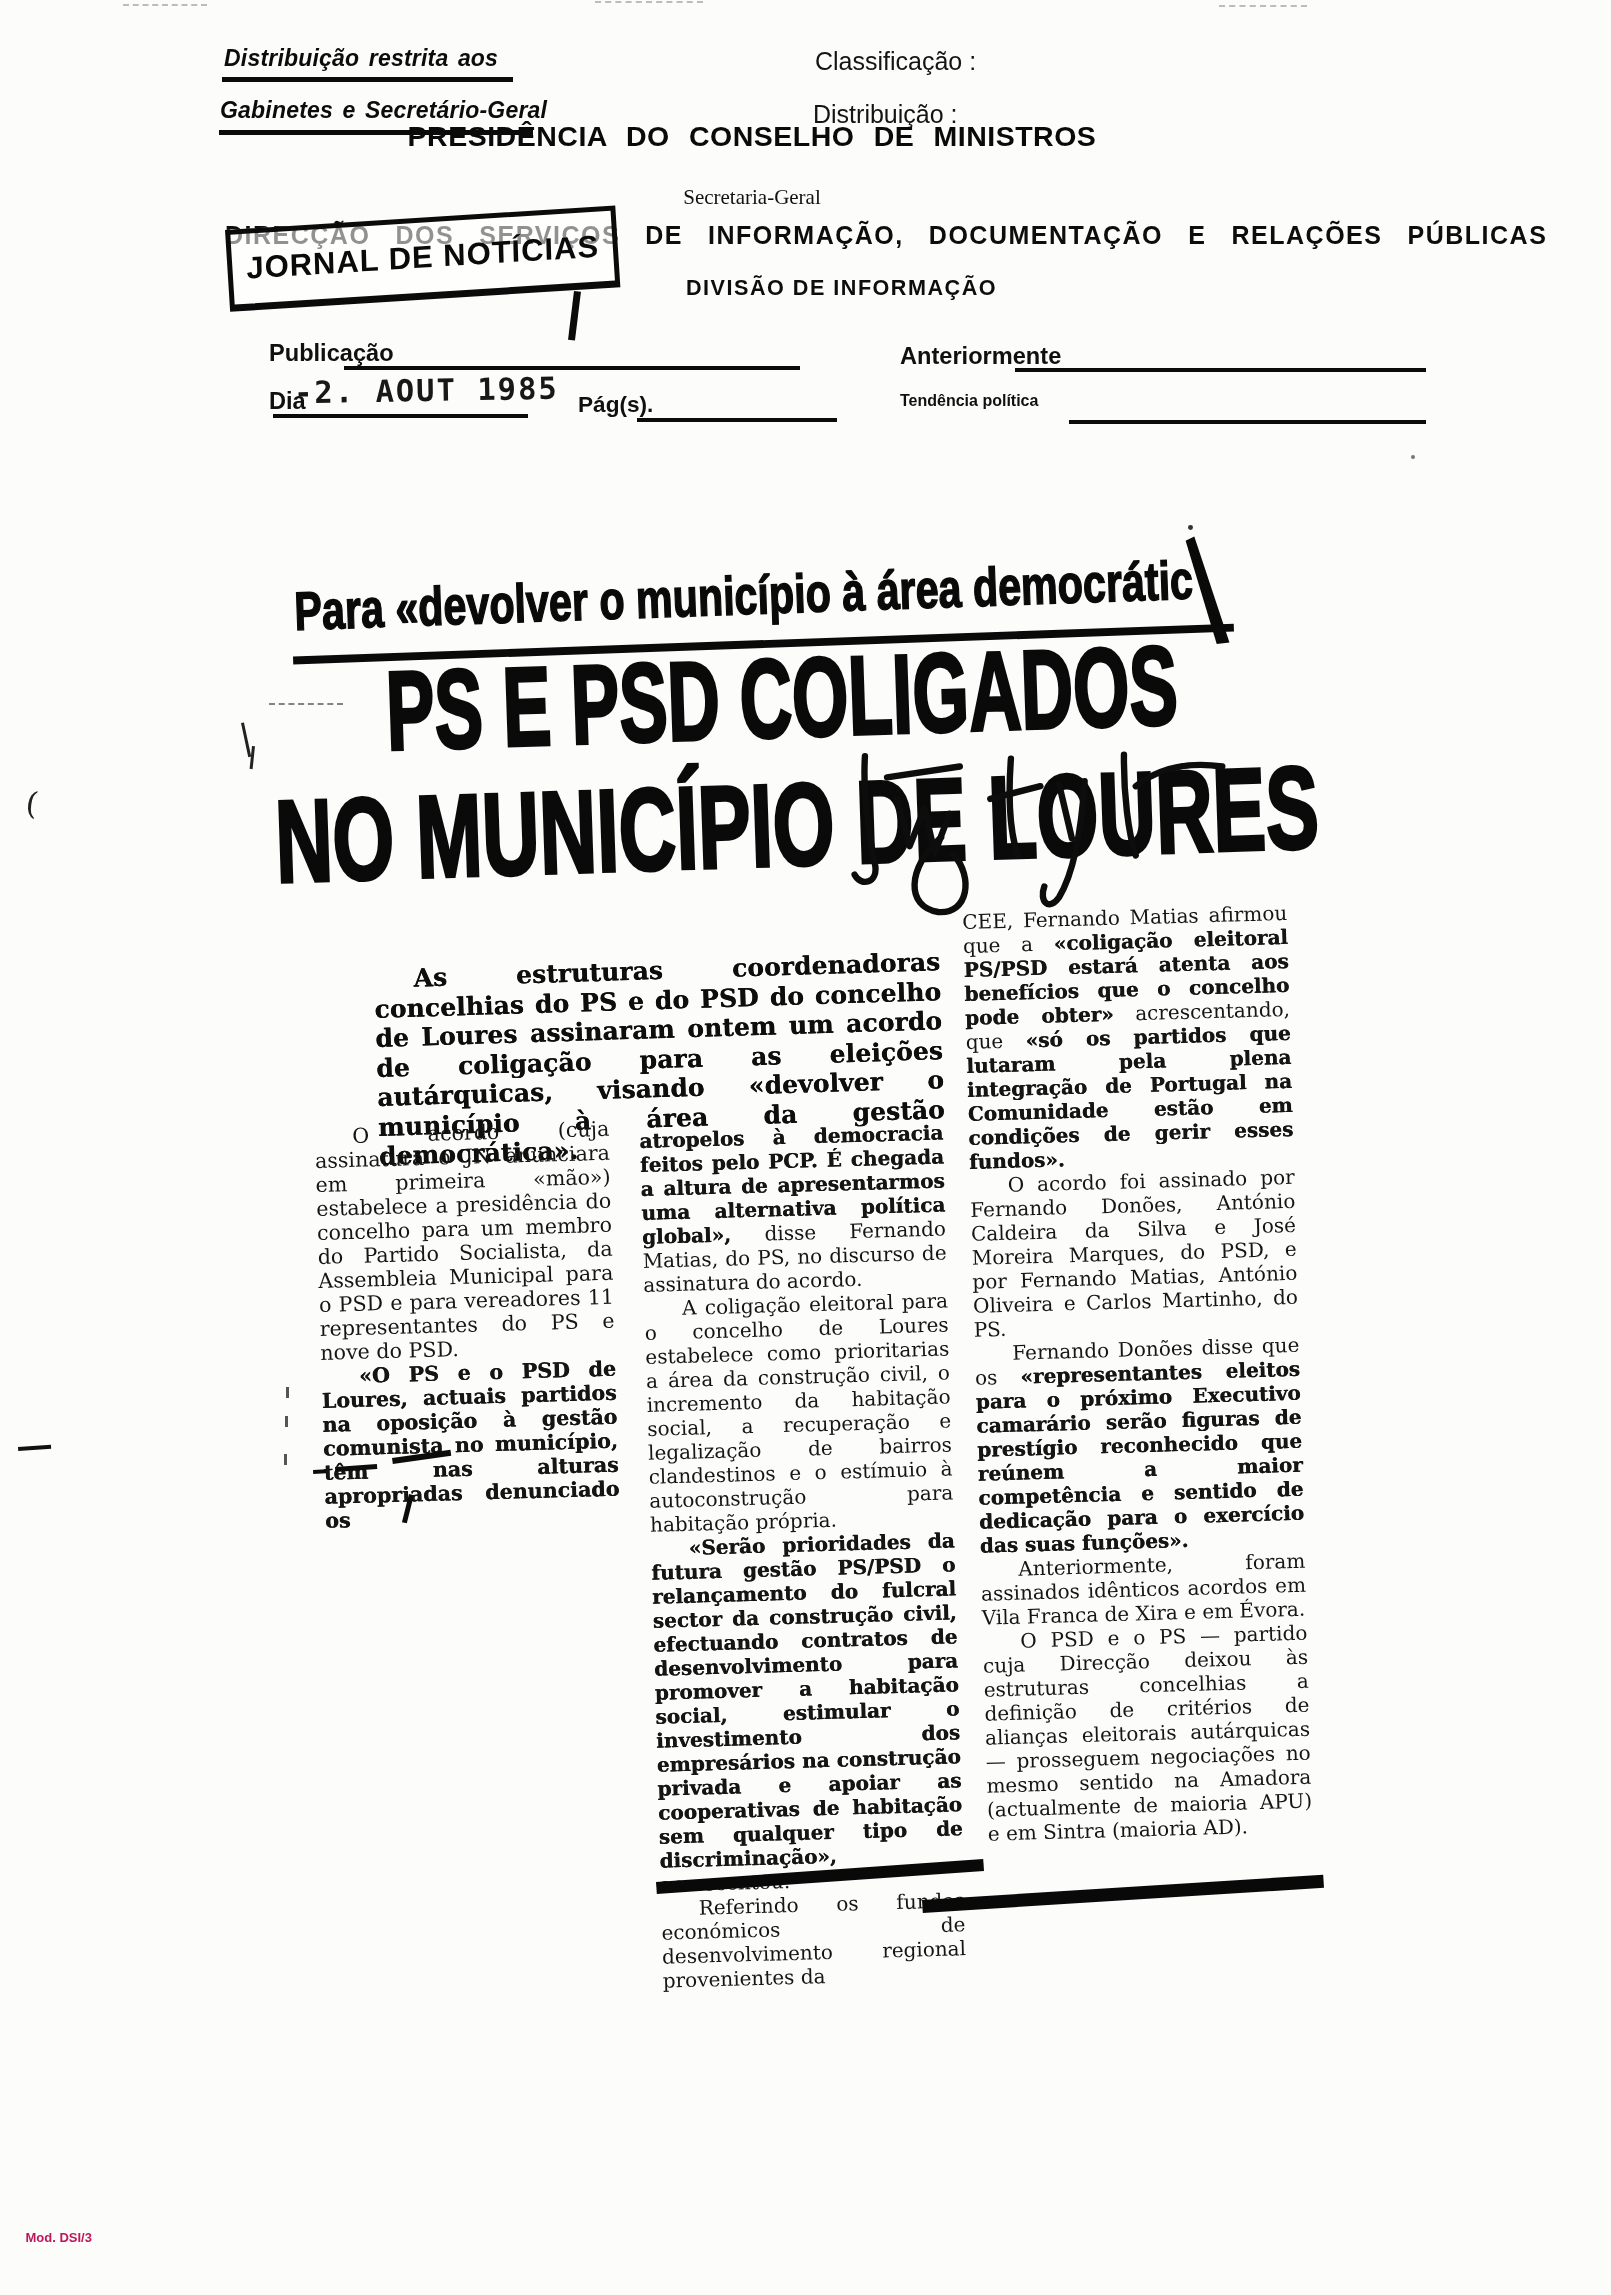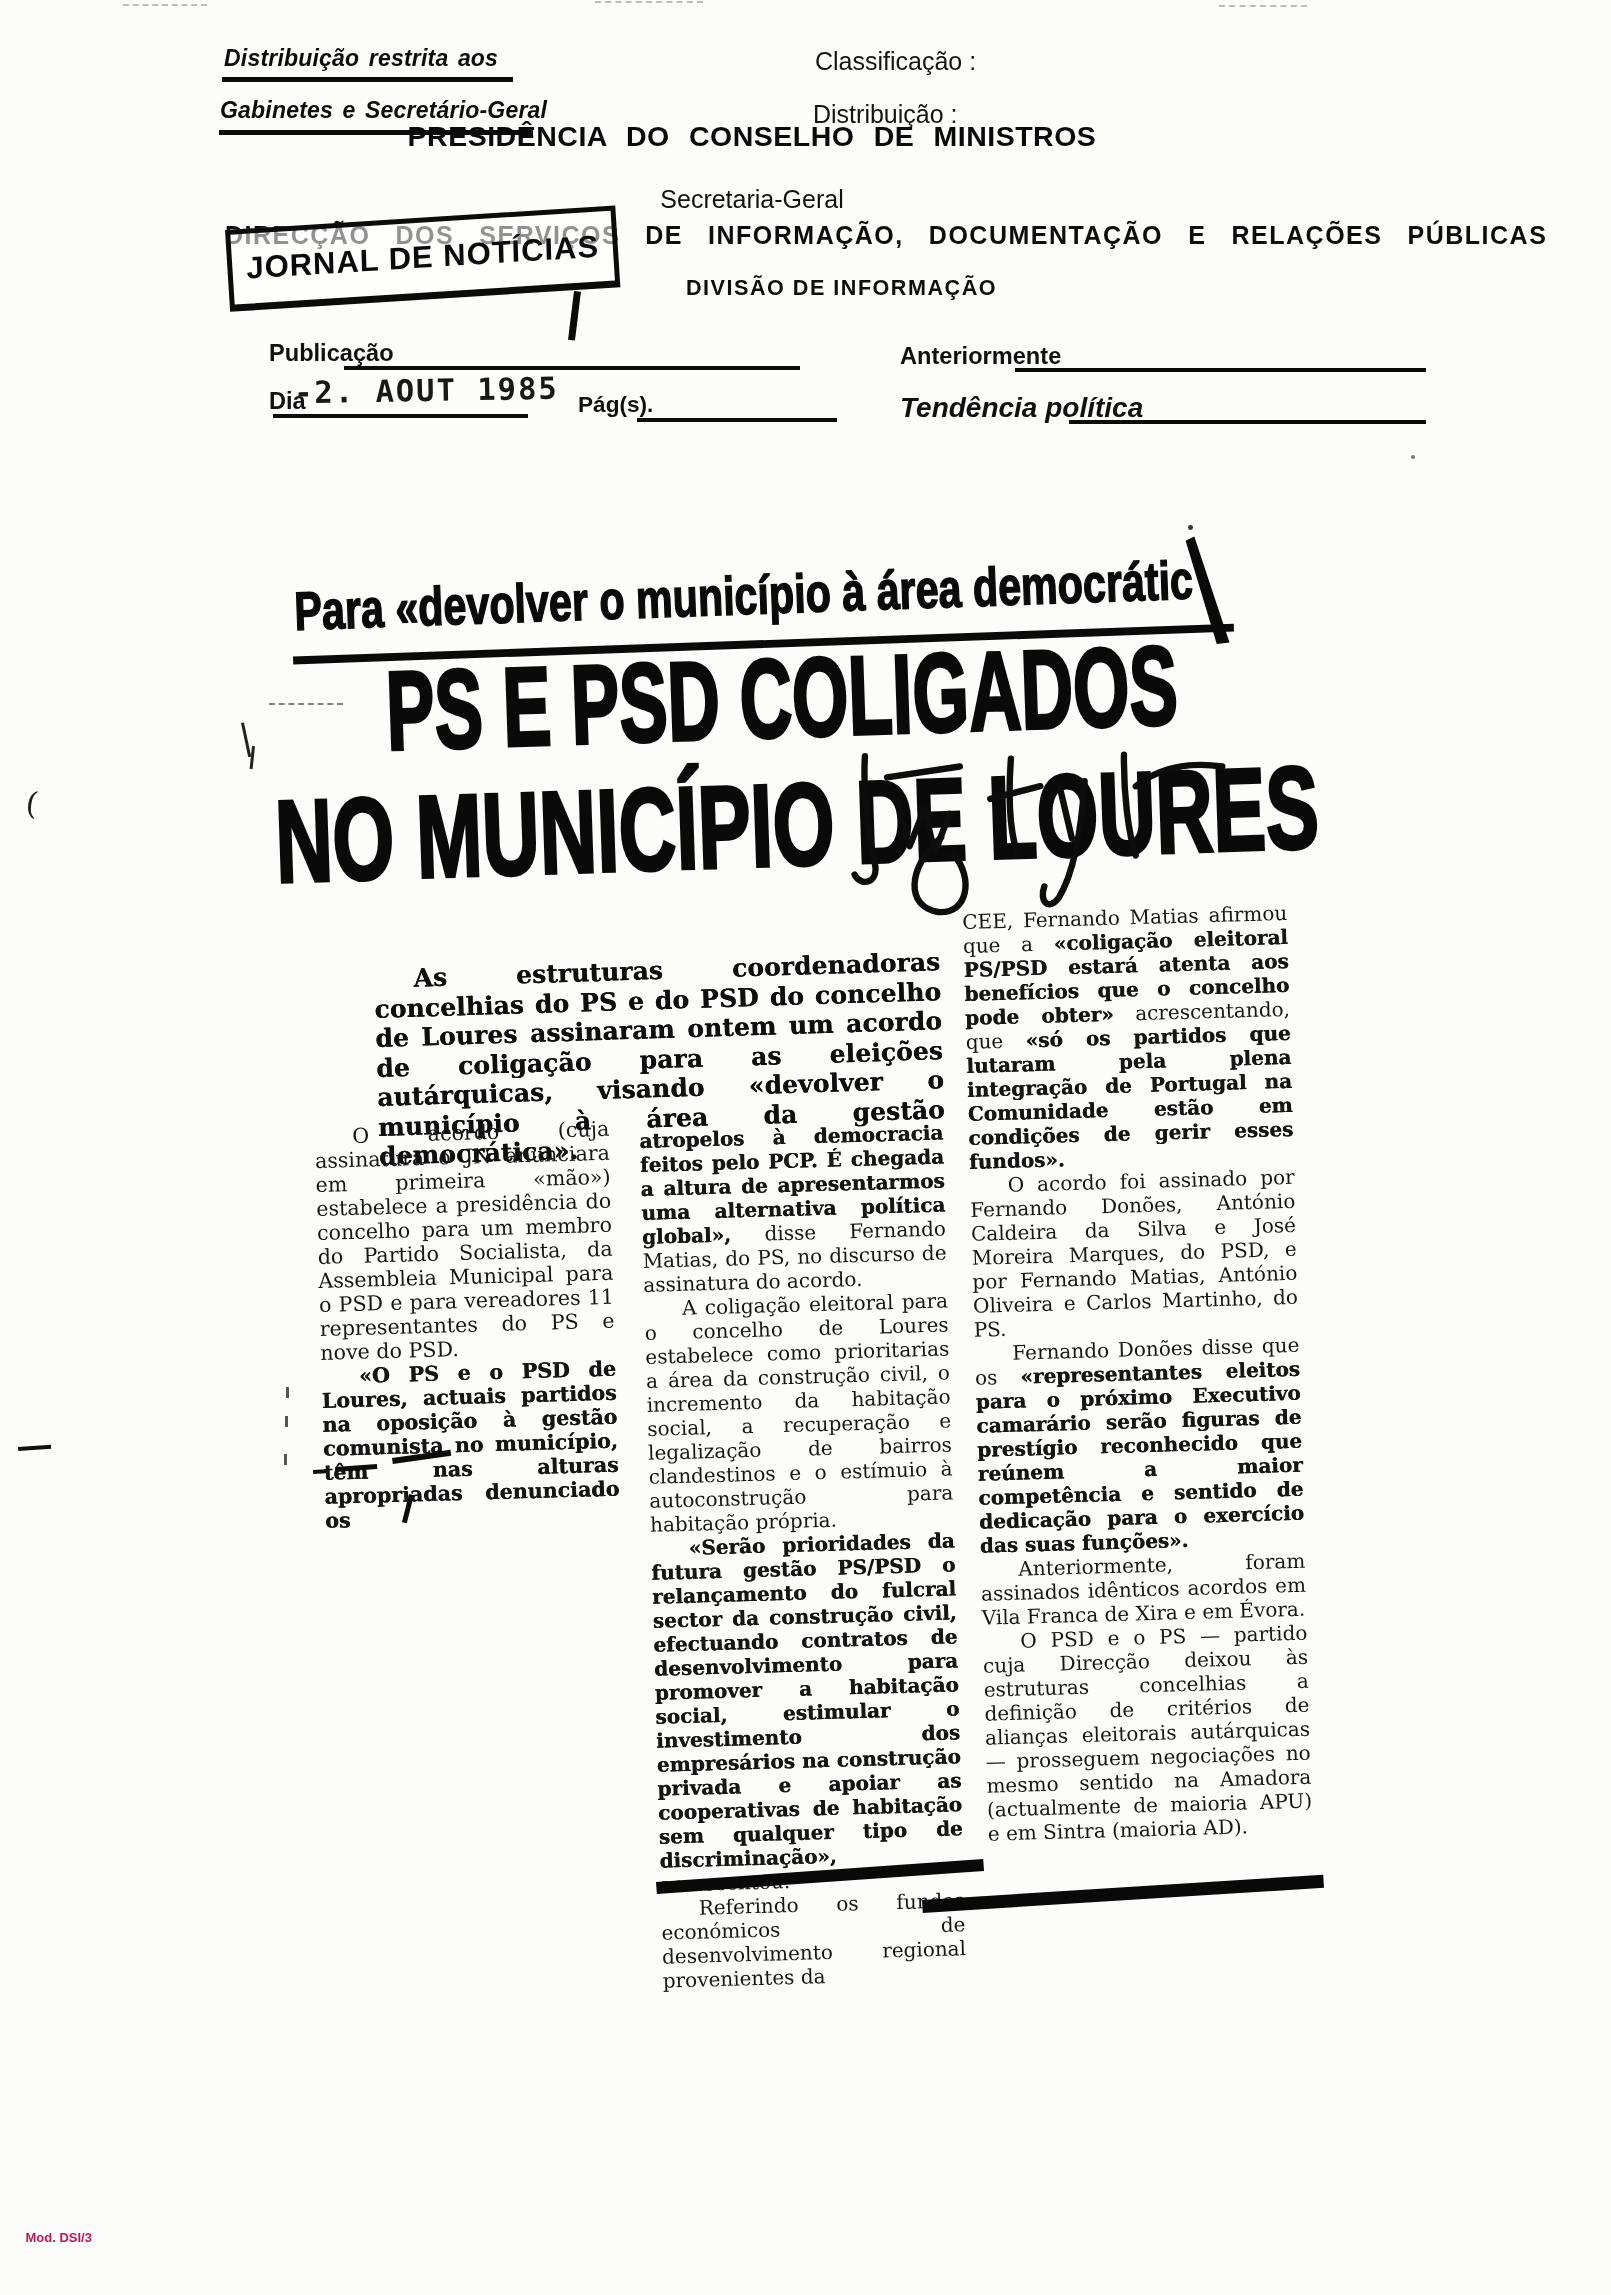--- a/index.html
+++ b/index.html
@@ -8,21 +8,21 @@
     background:#fcfcfa;color:#111;
     font-family:"Liberation Sans",sans-serif;
   }
   .abs{position:absolute;}
   
   .scan-dash{position:absolute;border-top:2.5px dashed #9a9a9a;opacity:.65;height:0;}
   .restricted{font-size:23px;font-weight:bold;font-style:italic;letter-spacing:0.2px;word-spacing:2.9px;color:#0c0c0c;white-space:nowrap;}
   .rule{position:absolute;background:#0b0b0b;}
   .plain-label{font-size:25px;color:#141414;white-space:nowrap;}
   .org-title{left:187px;width:1130px;text-align:center;font-size:28.5px;font-weight:bold;letter-spacing:0.5px;word-spacing:10.8px;color:#0a0a0a;white-space:nowrap;}
-  .org-subtitle{left:187px;width:1130px;text-align:center;font-size:25px;color:#111;}
+  .org-subtitle{left:187px;width:1130px;text-align:center;font-size:21px;color:#111;font-family:Liberation Serif, serif;}
   .directorate{font-size:25px;font-weight:bold;letter-spacing:1.5px;word-spacing:16.7px;color:#0d0d0d;white-space:nowrap;}
   .division{font-size:21.6px;font-weight:bold;letter-spacing:1.5px;color:#0d0d0d;white-space:nowrap;}
   .form-label{font-size:23.6px;font-weight:bold;color:#101010;white-space:nowrap;margin-left:44px;}
   .stamp-box{
     left:225px;top:230px;width:381px;height:70px;
     border:5.4px solid #0b0b0b;border-bottom-width:7.4px;
     transform:rotate(-3.6deg);transform-origin:left top;
     display:flex;align-items:center;justify-content:center;
     background:rgba(255,255,255,.55);
   }
@@ -76,21 +76,21 @@
 <div class="abs form-label" style="left:225px;top:340px;">Publicação</div>
 <div class="rule" style="left:344px;top:366px;width:456px;height:3.9px;"></div>
 <div class="abs form-label" style="left:856px;top:343px;">Anteriormente</div>
 <div class="rule" style="left:1015px;top:368px;width:411px;height:3.9px;"></div>
 
 <div class="abs form-label" style="left:225px;top:388px;">Dia</div>
 <div class="abs date-stamp" style="left:294px;top:373px;">-2. AOUT 1985</div>
 <div class="rule" style="left:273px;top:414px;width:255px;height:4.4px;"></div>
 <div class="abs form-label" style="left:534px;top:392px;font-size:22.6px;">Pág(s).</div>
 <div class="rule" style="left:637px;top:418px;width:200px;height:3.9px;"></div>
-<div class="abs form-label" style="left:856px;top:392px;font-size:28px;font-style:italic;">Tendência política</div>
+<div class="abs form-label" style="left:856px;top:392px;font-size:16px;">Tendência política</div>
 <div class="rule" style="left:1069px;top:420px;width:357px;height:3.9px;"></div>
 
 <div class="abs" style="left:25.5px;top:785px;font-family:'DejaVu Serif',serif;font-size:31px;color:#222;transform:rotate(8deg);">(</div>
 <div class="pen" style="left:17.7px;top:1447px;width:33px;height:4.4px;background:#111;transform:rotate(-4deg);"></div>
 
 <div id="clip" class="abs">
 
   <svg class="abs rot" style="left:82px;top:21.6px;transform:rotate(-2deg);" width="958" height="113" viewBox="0 0 1950 230">
     <text x="0" y="118" font-family="Liberation Sans, sans-serif" font-weight="bold" font-size="110" fill="#0a0a0a" stroke="#0a0a0a" stroke-width="3" textLength="1830" lengthAdjust="spacingAndGlyphs">Para «devolver o município à área democrátic</text>
     <rect x="-6" y="172" width="1916" height="16" fill="#0a0a0a"></rect>

